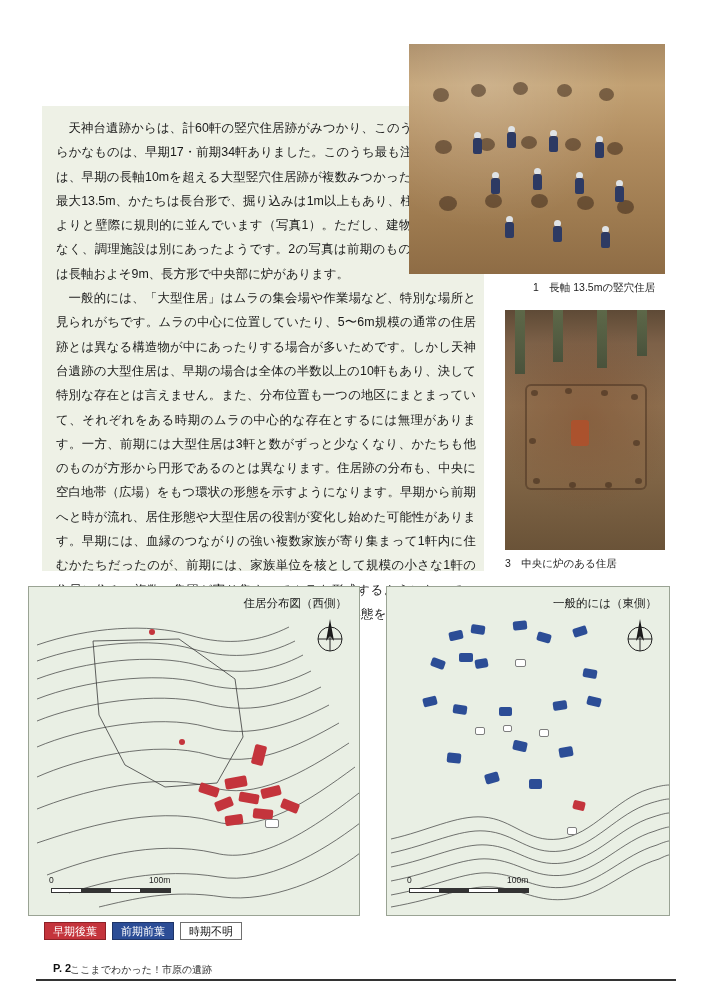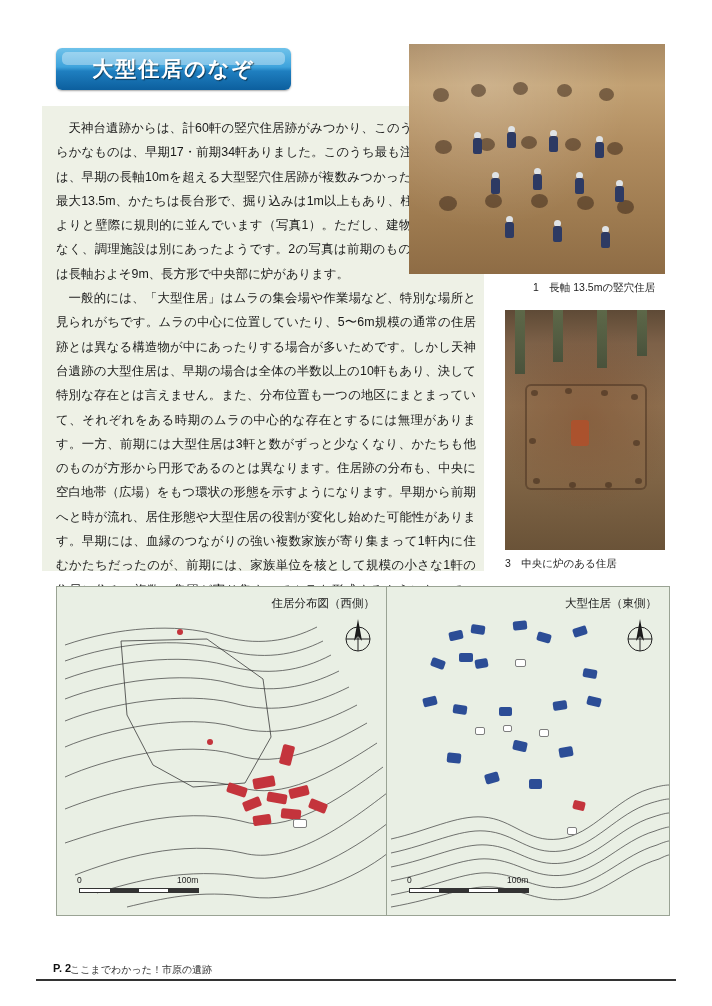--- a/index.html
+++ b/index.html
@@ -112,21 +112,21 @@
   .cap2 { left: 505px; top: 557px; }
 
   
   .map {
     position: absolute;
     top: 586px;
     background: #e9efe4;
     border: 1px solid #9aa394;
     overflow: hidden;
   }
-  .map-west { left: 56px; width: 332px; height: 330px; }
+  .map-west { left: 28px; width: 332px; height: 330px; }
   .map-east { left: 386px; width: 284px; height: 330px; }
   .map-title {
     position: absolute;
     right: 12px; top: 9px;
     font-size: 11.5px;
     color: #1a1a1a;
   }
   .compass {
     position: absolute;
     right: 14px; top: 30px;
@@ -165,23 +165,20 @@
     position: absolute; left: 36px; top: 979px; width: 640px; height: 2px; background: #333;
   }
   .footer-page { position: absolute; left: 38px; top: 962px; font-size: 11px; font-weight: bold; color: #111; padding-left: 15px; }
   .footer-text { position: absolute; left: 70px; top: 963px; font-size: 10px; color: #333; }
 </style>
 </head>
 <body>
 
 <div class="page">
 
-  <div class="title-banner">
-    <div class="title-text">大型住居のなぞ</div>
-  </div>
 
   <div class="text-panel"></div>
   <div class="body-copy">
     <p>天神台遺跡からは、計60軒の竪穴住居跡がみつかり、このうち時期の明らかなものは、早期17・前期34軒ありました。このうち最も注目されたのは、早期の長軸10mを超える大型竪穴住居跡が複数みつかったことです。最大13.5m、かたちは長台形で、掘り込みは1m以上もあり、柱穴は中央部よりと壁際に規則的に並んでいます（写真1）。ただし、建物の中に炉はなく、調理施設は別にあったようです。2の写真は前期のもので、こちらは長軸およそ9m、長方形で中央部に炉があります。</p>
     <p>一般的には、「大型住居」はムラの集会場や作業場など、特別な場所と見られがちです。ムラの中心に位置していたり、5〜6m規模の通常の住居跡とは異なる構造物が中にあったりする場合が多いためです。しかし天神台遺跡の大型住居は、早期の場合は全体の半数以上の10軒もあり、決して特別な存在とは言えません。また、分布位置も一つの地区にまとまっていて、それぞれをある時期のムラの中心的な存在とするには無理があります。一方、前期には大型住居は3軒と数がずっと少なくなり、かたちも他のものが方形から円形であるのとは異なります。住居跡の分布も、中央に空白地帯（広場）をもつ環状の形態を示すようになります。早期から前期へと時が流れ、居住形態や大型住居の役割が変化し始めた可能性があります。早期には、血縁のつながりの強い複数家族が寄り集まって1軒内に住むかたちだったのが、前期には、家族単位を核として規模の小さな1軒の住居に住み、複数の集団が寄り集まってムラを形成するようになっていく。ムラを構成する集団のあり方や家族構成、居住形態を考えるうえで大型住居のあり方は重要な意味をもっています。</p>
   </div>
 
   <div class="photo1">
     <div class="pit" style="left:24px;top:44px;width:16px;height:14px;"></div>
     <div class="pit" style="left:62px;top:40px;width:15px;height:13px;"></div>
@@ -316,21 +313,21 @@
     <svg width="284" height="330" viewBox="0 0 284 330">
       <g fill="none" stroke="#3a3a3a" stroke-width="0.7">
         <path d="M4,252 C40,244 70,228 96,230 C126,232 140,256 172,252 C206,248 228,212 262,202 C272,199 278,198 282,198"></path>
         <path d="M4,266 C42,258 72,242 98,244 C128,246 142,268 174,264 C208,260 230,226 264,216 C274,213 279,212 282,212"></path>
         <path d="M4,280 C44,272 74,256 100,258 C130,260 144,280 176,276 C210,272 232,240 266,230 C275,227 280,226 282,226"></path>
         <path d="M4,294 C46,286 76,270 102,272 C132,274 146,292 178,288 C212,284 234,254 268,244 C276,241 281,240 282,240"></path>
         <path d="M4,308 C48,300 78,284 104,286 C134,288 148,304 180,300 C214,296 236,268 270,258 C277,255 281,254 282,254"></path>
         <path d="M4,320 C50,312 80,298 106,300 C136,302 150,316 182,312 C216,308 238,282 272,272 C278,269 281,268 282,268"></path>
       </g>
     </svg>
-    <div class="map-title">大型住居（東側）</div>
+    <div class="map-title">一般的には（東側）</div>
     <div class="compass">
       <svg width="30" height="38" viewBox="0 0 30 38">
         <circle cx="15" cy="22" r="12" fill="none" stroke="#222" stroke-width="1"></circle>
         <polygon points="15,2 19,24 15,19 11,24" fill="#1a1a1a"></polygon>
         <line x1="15" y1="10" x2="15" y2="34" stroke="#222" stroke-width="1"></line>
         <line x1="3" y1="22" x2="27" y2="22" stroke="#222" stroke-width="1"></line>
       </svg>
     </div>
 
     <div class="dwell d-blue" style="left:62px;top:44px;width:14px;height:9px;transform:rotate(-12deg);"></div>
@@ -357,18 +354,23 @@
     <div class="dwell d-blue" style="left:142px;top:192px;width:13px;height:10px;"></div>
     <div class="dwell d-red" style="left:186px;top:214px;width:12px;height:9px;transform:rotate(14deg);"></div>
     <div class="dwell d-white" style="left:180px;top:240px;width:10px;height:8px;"></div>
     <div class="dwell d-white" style="left:116px;top:138px;width:9px;height:7px;"></div>
 
     <div class="scalebar"></div>
     <div class="scale-label-l">0</div>
     <div class="scale-label-r">100m</div>
   </div>
 
+  <div class="legend">
+    <div class="legend-item lg-red">早期後葉</div>
+    <div class="legend-item lg-blue">前期前葉</div>
+    <div class="legend-item lg-white">時期不明</div>
+  </div>
 
   <div class="footer-page">P. 2</div>
   <div class="footer-text">ここまでわかった！市原の遺跡</div>
   <div class="footer-rule"></div>
 
 </div>
 
 </body></html>

